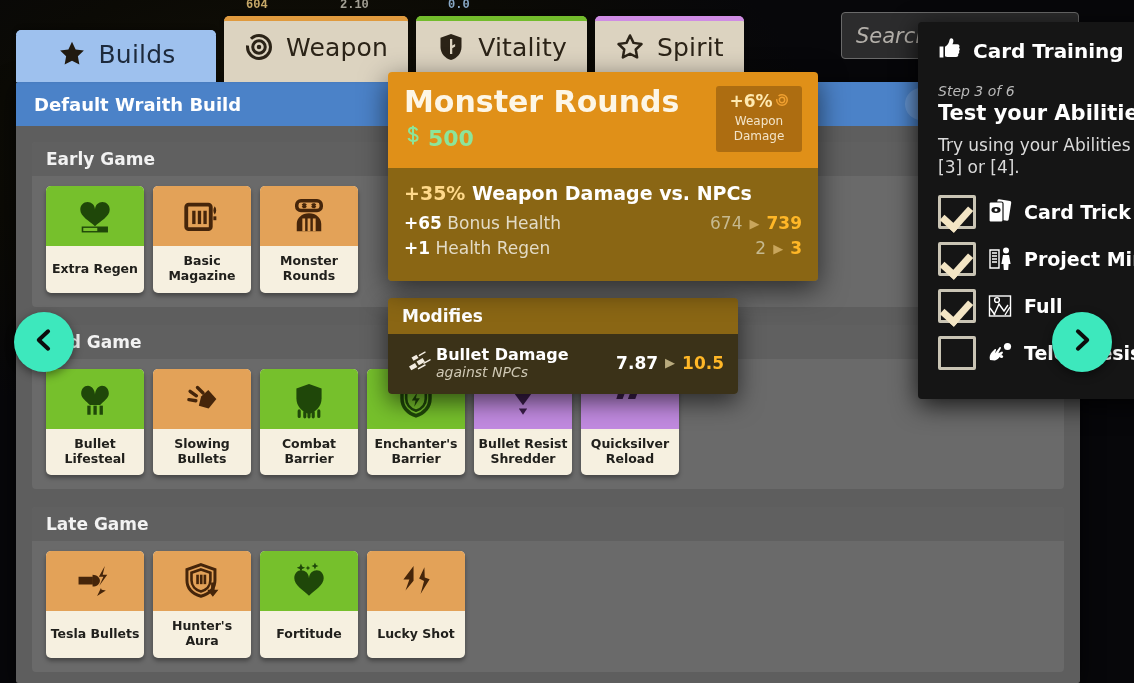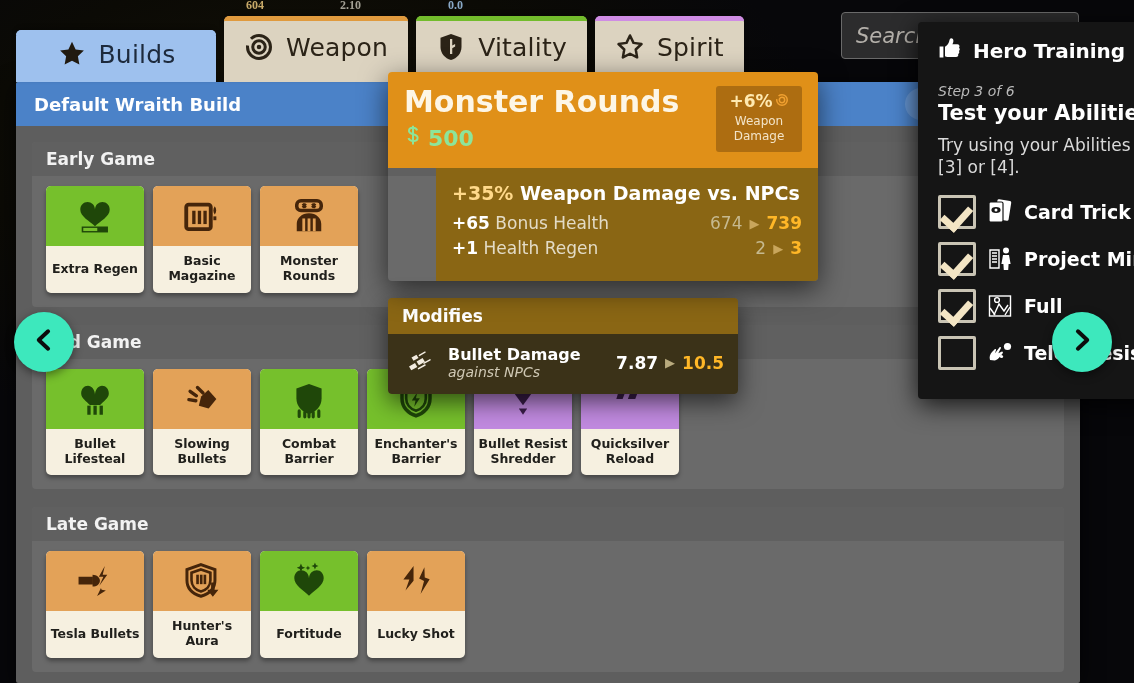--- a/index.html
+++ b/index.html
@@ -13,21 +13,21 @@
   
   #game-bg {
     position: absolute; inset: 0;
     background:
       radial-gradient(ellipse 520px 300px at 300px 150px, #151208 0%, #0b0a05 60%, #07070a 100%),
       linear-gradient(100deg, #0d0d0b 0%, #111009 35%, #0c0c0e 60%, #131105 85%, #0a0a06 100%);
   }
   #hud-top {
     position: absolute; top: 0; left: 0; right: 0; height: 18px;
     color: #c8c2a8; font-size: 12px; font-weight: bold;
-    font-family: Liberation Serif, serif;
+    font-family: Liberation Mono, monospace;
   }
   .hud-num { position: absolute; top: -2px; opacity: .85; white-space: nowrap; }
   #hud-souls { left: 246px; color: #e8c57a; }
   #hud-mid  { left: 340px; color: #bdb9ad; }
   #hud-right{ left: 448px; color: #9fc4e8; }
 
   
   #builds-window {
     position: absolute;
     left: 16px; top: 82px;
@@ -169,21 +169,21 @@
     border-radius: 3px; text-align: center; padding: 5px 4px 8px 4px;
   }
   #tt-badge .b-val {
     color: #ffe9b0; font-size: 17px; font-weight: bold;
     display: flex; align-items: center; justify-content: center; gap: 2px;
   }
   #tt-badge .b-lbl {
     color: #f3e4c8; font-size: 12px; line-height: 1.25; margin-top: 3px;
     font-family: "DejaVu Sans", sans-serif;
   }
-  #tt-body { background: #8a6614; padding: 14px 16px 18px 16px; margin-left: 48px; }
+  #tt-body { background: #8a6614; padding: 14px 16px 18px 16px; }
   .tt-line { display: flex; align-items: baseline; margin-bottom: 5px; }
   .tt-line .ltext { flex: 1; }
   .tt-main { color: #fff; font-size: 19px; font-weight: bold; }
   .tt-main .amt { color: #ffd98a; }
   .tt-sub { color: #e3dbc6; font-size: 17px; }
   .tt-sub .amt { color: #fff; font-weight: bold; }
   .tt-vals { display: flex; align-items: center; gap: 7px; font-size: 17px; }
   .tt-vals .old { color: #c6b98f; }
   .tt-vals .arrow { color: #c9a65c; font-size: 13px; }
   .tt-vals .new { color: #ffb727; font-weight: bold; }
@@ -193,21 +193,21 @@
     position: absolute; left: 388px; top: 298px; width: 350px;
     z-index: 59; border-radius: 4px; overflow: hidden;
     box-shadow: 0 8px 24px rgba(0,0,0,.6);
   }
   #mod-head {
     background: #8a6614; padding: 8px 14px;
     color: #fff; font-size: 17px; font-weight: bold;
   }
   #mod-body {
     background: #3b3218; padding: 11px 14px 14px 14px;
-    display: flex; align-items: center; gap: 12px;
+    display: flex; align-items: center; 
   }
   #mod-body .m-ico { width: 34px; height: 34px; flex: none; }
   #mod-body .m-txt { flex: 1; }
   #mod-body .m-name { color: #fff; font-size: 16px; font-weight: bold; }
   #mod-body .m-sub  { color: #cfc8b4; font-size: 14px; font-style: italic; }
   #mod-body .m-vals { display: flex; align-items: center; gap: 7px; font-size: 17px; }
   #mod-body .m-vals .old { color: #fff; font-weight: bold; }
   #mod-body .m-vals .arrow { color: #b9ab7e; font-size: 13px; }
   #mod-body .m-vals .new { color: #ffb727; font-weight: bold; }
 
@@ -605,21 +605,21 @@
 </div>
 
 <div id="hero-training">
   <div id="ht-title">
     <span>
       <svg viewBox="0 0 24 24">
         <path fill="#fff" d="M1.6 10.4h3.8v11H1.6z"></path>
         <path fill="#fff" d="M7 10.8c2-1.1 3.6-3.2 4.2-5.6.4-1.6.6-3 2.1-3 1.3 0 2.1 1 2.1 2.5 0 1.3-.5 2.6-1 3.6h5c1.2 0 2.1.9 2.1 2 0 .5-.2 1-.5 1.4.5.4.8 1 .8 1.6 0 .7-.3 1.3-.9 1.7.3.4.4.8.4 1.3 0 .8-.5 1.5-1.2 1.8.1.3.2.6.2.9 0 1.1-.9 2-2.1 2H9.6c-1 0-1.9-.3-2.6-.8z"></path>
       </svg>
     </span>
-    <span>Hero Training</span>
+    <span>Card Training</span>
   </div>
 
   <div id="ht-body">
     <div id="ht-step">Step 3 of 6</div>
     <div id="ht-heading">Test your Abilities</div>
     <div id="ht-desc">
       <div>Try using your Abilities by</div>
       <div>[3] or [4].</div>
     </div>
 

